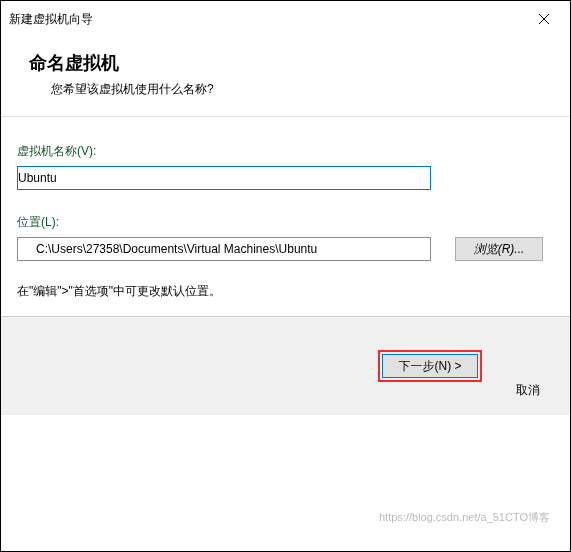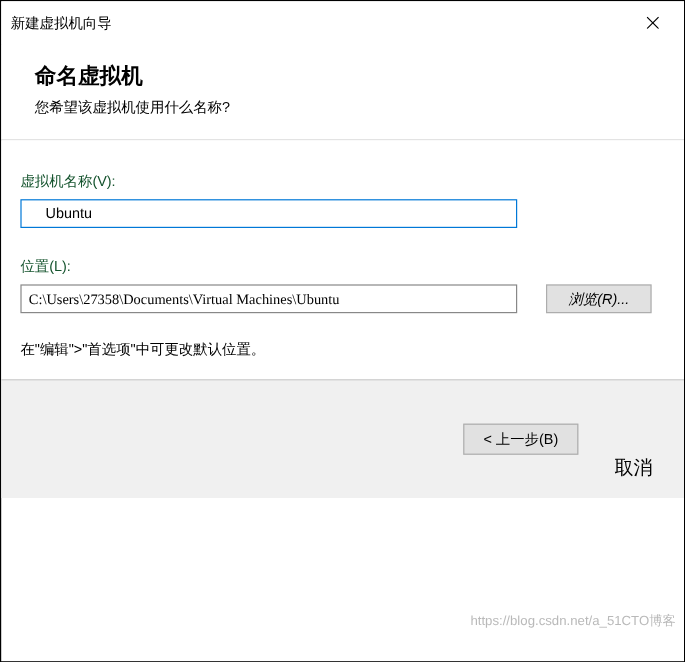--- a/index.html
+++ b/index.html
@@ -50,52 +50,53 @@
     }
     .header-title {
       font-size: 18px;
       font-weight: bold;
       color: #000;
       margin-bottom: 6px;
     }
     .header-subtitle {
       font-size: 12px;
       color: #000;
+      margin-left: 22px;
     }
     .divider {
       height: 1px;
       background: #ddd;
       margin: 0;
     }
     .content {
       flex: 1;
       padding: 26px 16px 16px 16px;
       background: #fff;
     }
     .field-label {
       font-size: 12px;
       color: #14532d;
       margin-bottom: 6px;
     }
     .text-input {
       width: 414px;
       height: 24px;
       border: 1px solid #0078d7;
-      padding: 3px 20px;
+      padding: 3px 0;
       font-size: 12px;
       font-family: inherit;
       outline: none;
     }
     .text-input-location {
       width: 414px;
       height: 24px;
       border: 1px solid #888;
-      padding: 3px 6px;
-      font-size: 12px;
-      font-family: Liberation Serif, serif;
+      padding: 3px 18px;
+      font-size: 12px;
+      font-family: Liberation Sans, sans-serif;
       outline: none;
     }
     .location-row {
       display: flex;
       align-items: center;
       gap: 24px;
     }
     .browse-btn {
       width: 88px;
       height: 24px;
@@ -146,30 +147,30 @@
       font-size: 12px;
       font-family: inherit;
       cursor: pointer;
       min-width: 96px;
     }
     .cancel-btn {
       margin-left: 16px;
       min-width: 60px;
       border: none;
       background: transparent;
-      font-size: 16px;
+      font-size: 12px;
       font-family: Liberation Sans, sans-serif;
       cursor: pointer;
       height: 26px;
       margin-top: 48px;
     }
     .watermark {
       position: absolute;
       bottom: 26px;
-      right: 9px;
+      right: 22px;
       font-size: 11px;
       color: rgba(128,128,128,0.55);
       pointer-events: none;
     }
     .outer-wrap {
       position: relative;
       width: 571px;
       height: 552px;
     }
   </style>
@@ -206,19 +207,21 @@
     <div class="location-row">
       <input type="text" class="text-input-location" value="C:\Users\27358\Documents\Virtual Machines\Ubuntu" style="">
       <button class="browse-btn">浏览(R)...</button>
     </div>
 
     <div class="hint-text">在"编辑"&gt;"首选项"中可更改默认位置。</div>
 
   </div>
 
   <div class="footer">
-    <button class="footer-btn">&lt; 上一步(B)</button>
+    <span class="next-wrapper">
+      <button class="next-btn">下一步(N) &gt;</button>
+    </span>
     <button class="cancel-btn">取消</button>
   </div>
 
   <div class="watermark">https://blog.csdn.net/a_51CTO博客</div>
 
 </div>
 
 </body></html>

